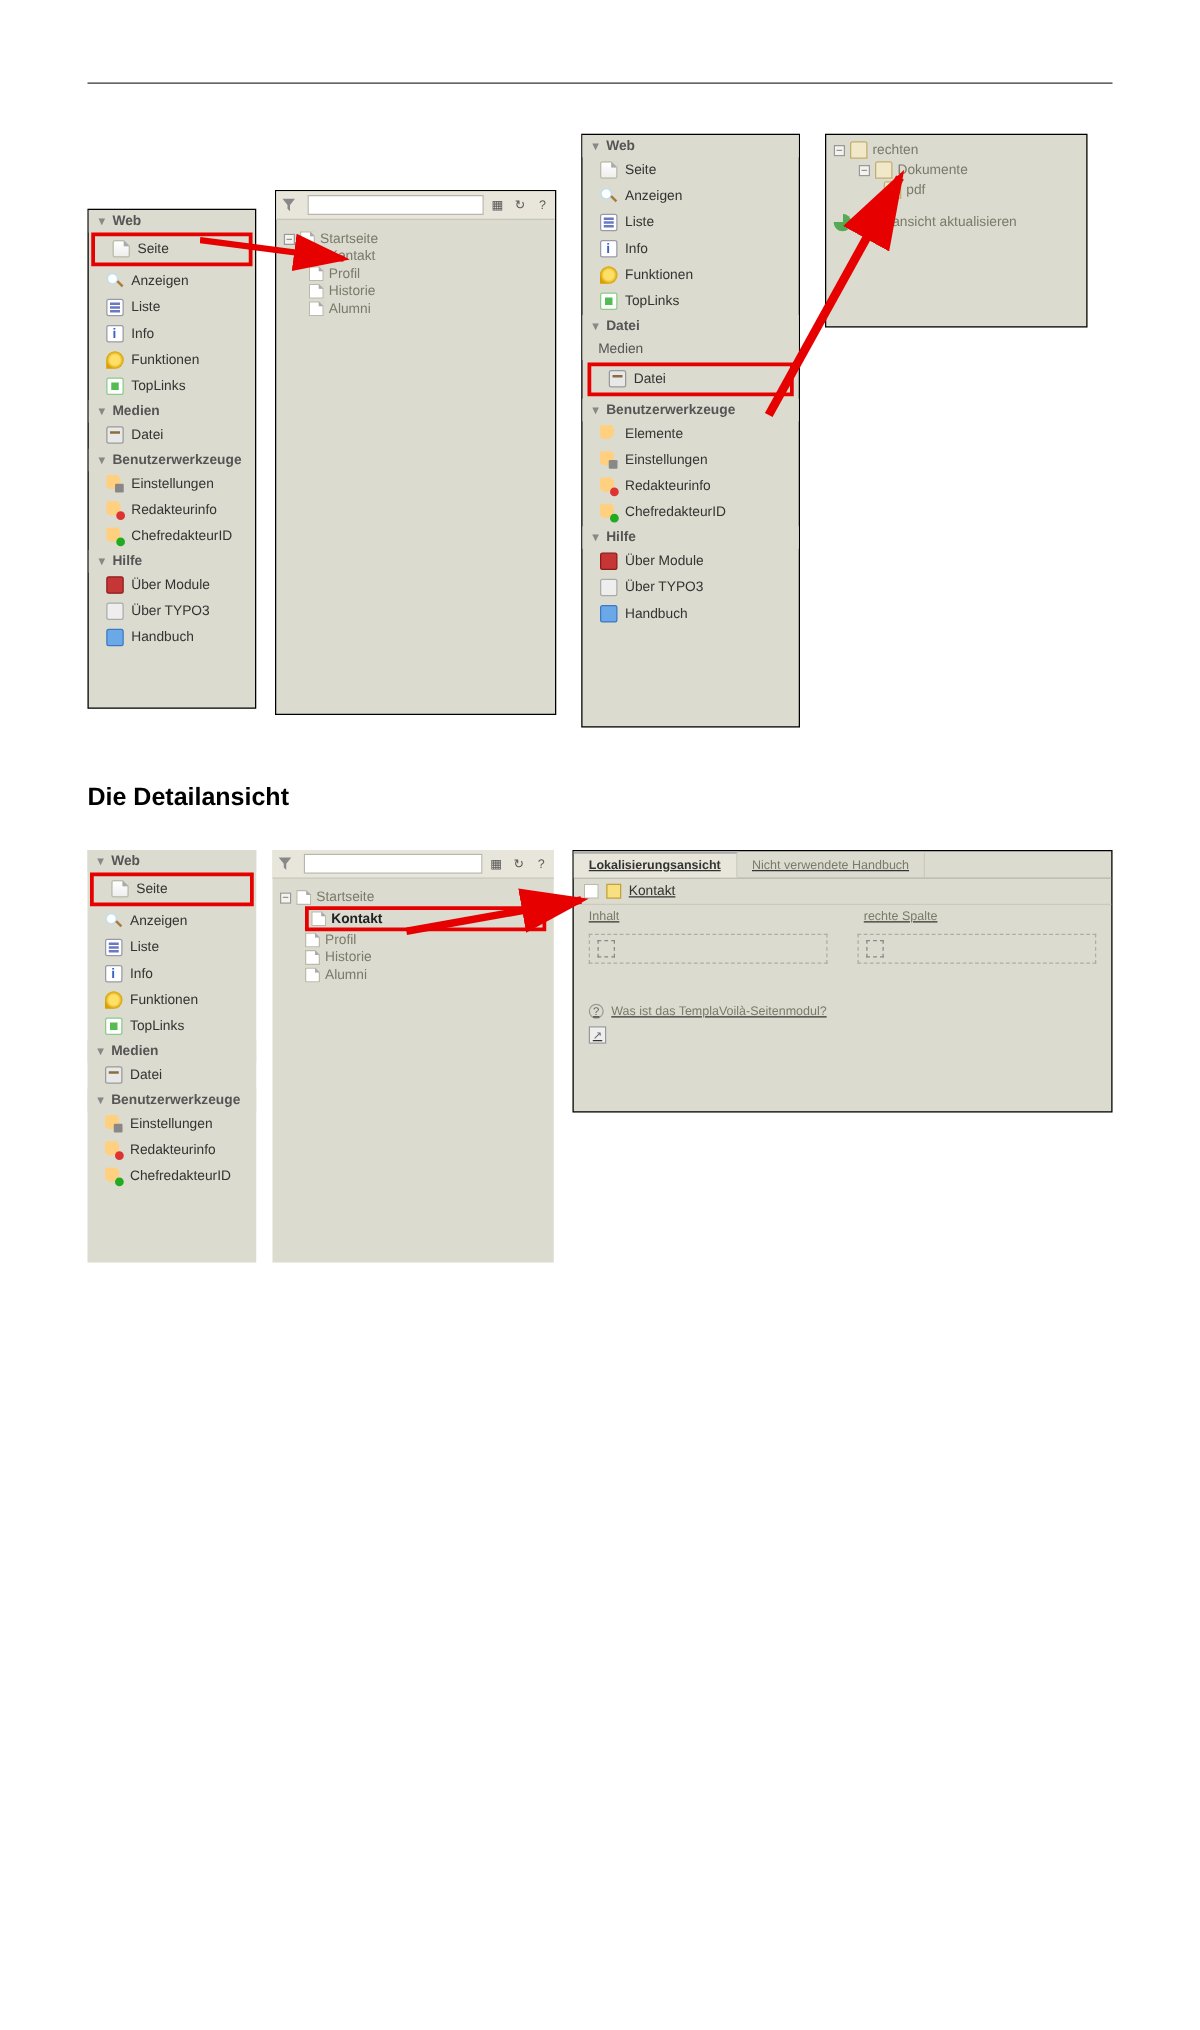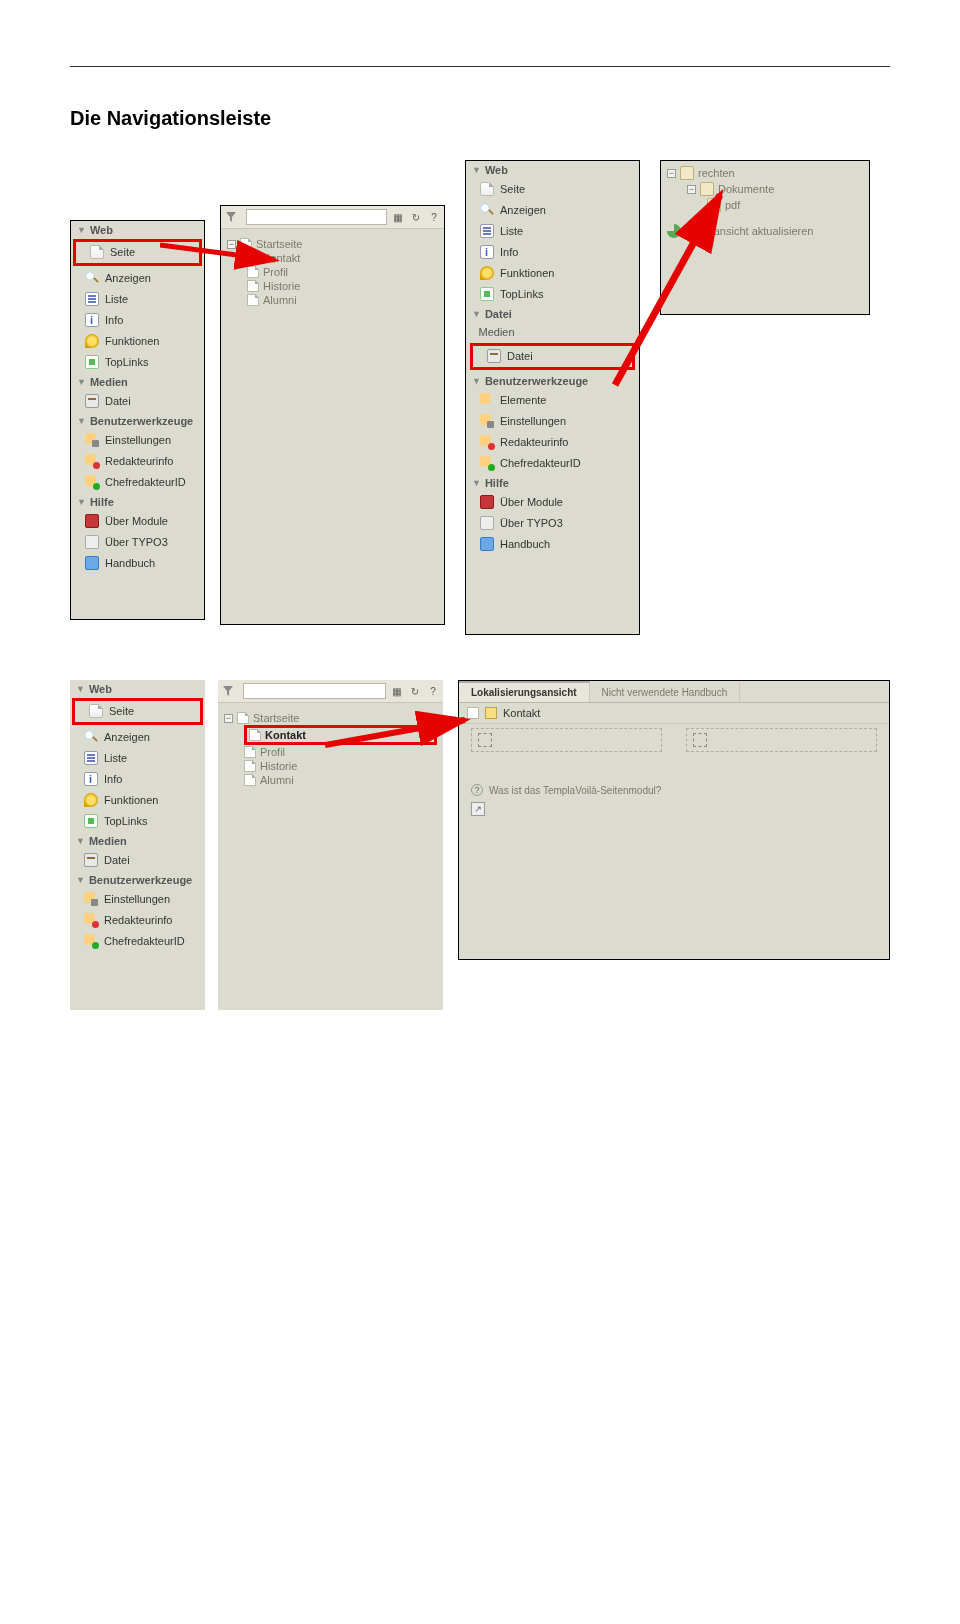--- a/index.html
+++ b/index.html
@@ -178,21 +178,20 @@
     margin-top: 60px;
   }
 </style>
 </head>
 <body>
 
 <div class="page">
 
   <hr class="rule">
 
-  <h2 class="section">Die Navigationsleiste</h2>
 
   <div class="figure-wrap-1">
 
     <div class="panel" style="left:0; top:60px; width:135px; height:400px;">
       <ul class="mod-list">
         <li class="mod-group">
             <span class="tri">▼</span>
             <span>Web</span>
           </li>
         <li class="mod-item hl-red" style="margin:0 2px 2px 2px;">
@@ -424,20 +423,21 @@
           <marker id="ah2" markerWidth="10" markerHeight="10" refX="8" refY="3" orient="auto">
             <path d="M0,0 L9,3 L0,6 Z" fill="#e60000"></path>
           </marker>
         </defs>
       <line x1="5" y1="200" x2="110" y2="10" stroke="#e60000" stroke-width="7" marker-end="url(#ah2)"></line>
     </svg>
 
   </div>
 
 
+  <h2 class="section">Die Detailansicht</h2>
 
   <div class="figure-wrap-2">
 
     <div class="panel no-border" style="left:0; top:0; width:135px; height:330px;">
       <ul class="mod-list">
         <li class="mod-group">
             <span class="tri">▼</span>
             <span>Web</span>
           </li>
         <li class="mod-item hl-red" style="margin:0 2px 2px 2px;">
@@ -523,29 +523,33 @@
               <span>Historie</span>
             </div>
           <div class="tree-node">
               <span class="pg"></span>
               <span>Alumni</span>
             </div>
         </div>
       </div>
     </div>
 
-    <div class="detail-panel" style="left:388px; top:0; width:432px; height:280px;">
+    <div class="detail-panel" style="left:388px; top:0; width:432px; height:210px;text-decoration:underline;">
       <div class="tab-row">
         <div class="tab active">Lokalisierungsansicht</div>
         <div class="tab">Nicht verwendete Handbuch</div>
       </div>
       <div class="content-bar">
         <span class="pg"></span>
         <span class="ed"></span>
         <span>Kontakt</span>
+      </div>
+      <div class="col-row">
+        <span style="width:180px;">Inhalt</span>
+        <span>rechte Spalte</span>
       </div>
       <div style="display:flex;">
         <div class="col-slot" style="flex:1;">
             <span class="dot"></span>
           </div>
         <div class="col-slot" style="flex:1;">
             <span class="dot"></span>
           </div>
       </div>
       <div style="height:18px;"></div>

